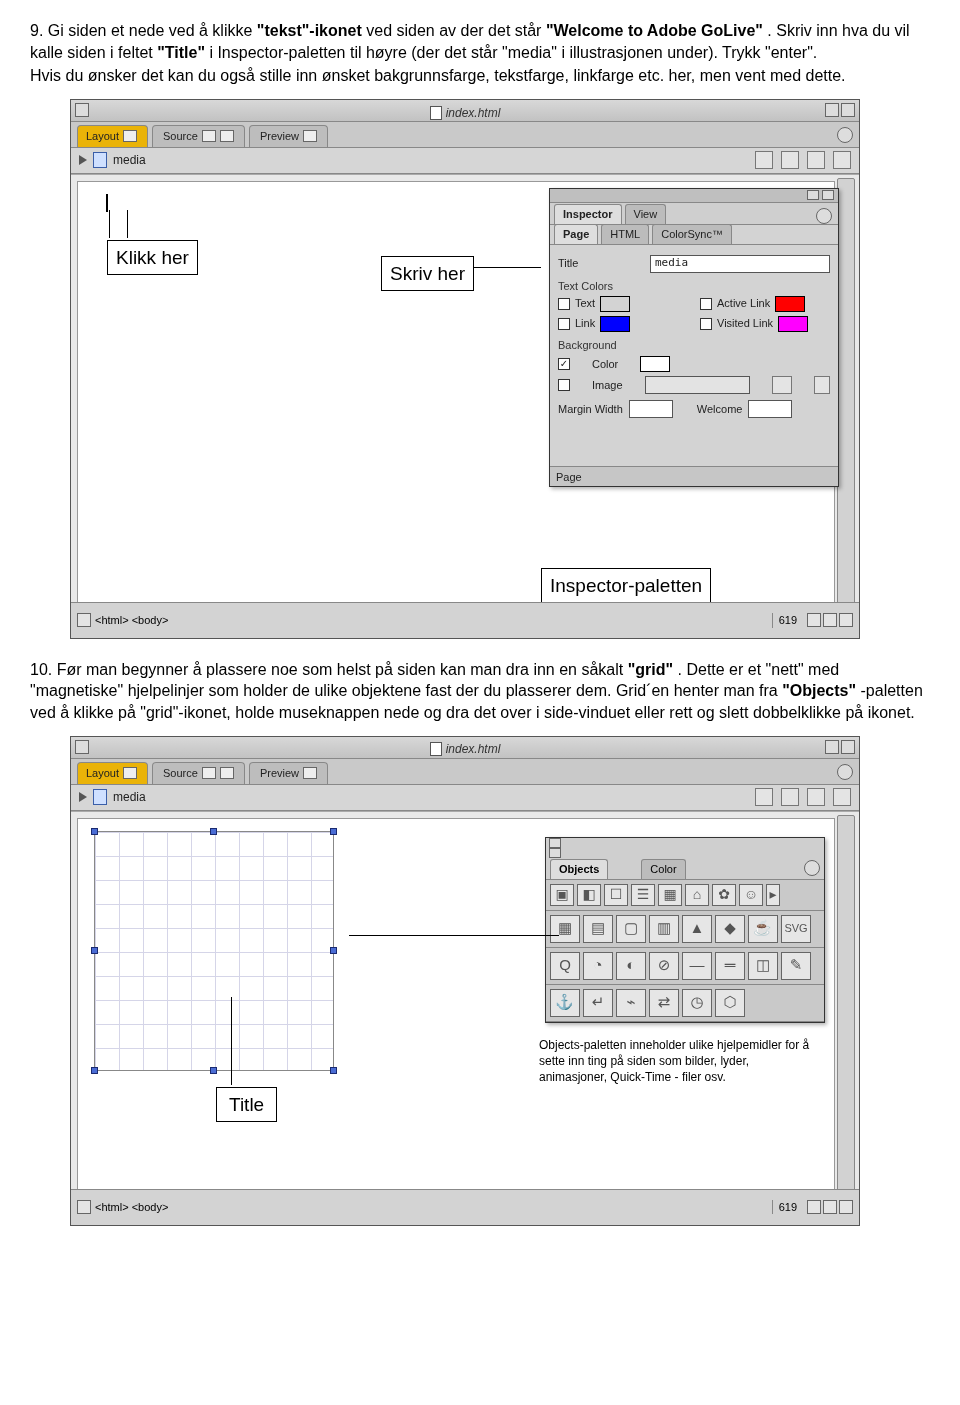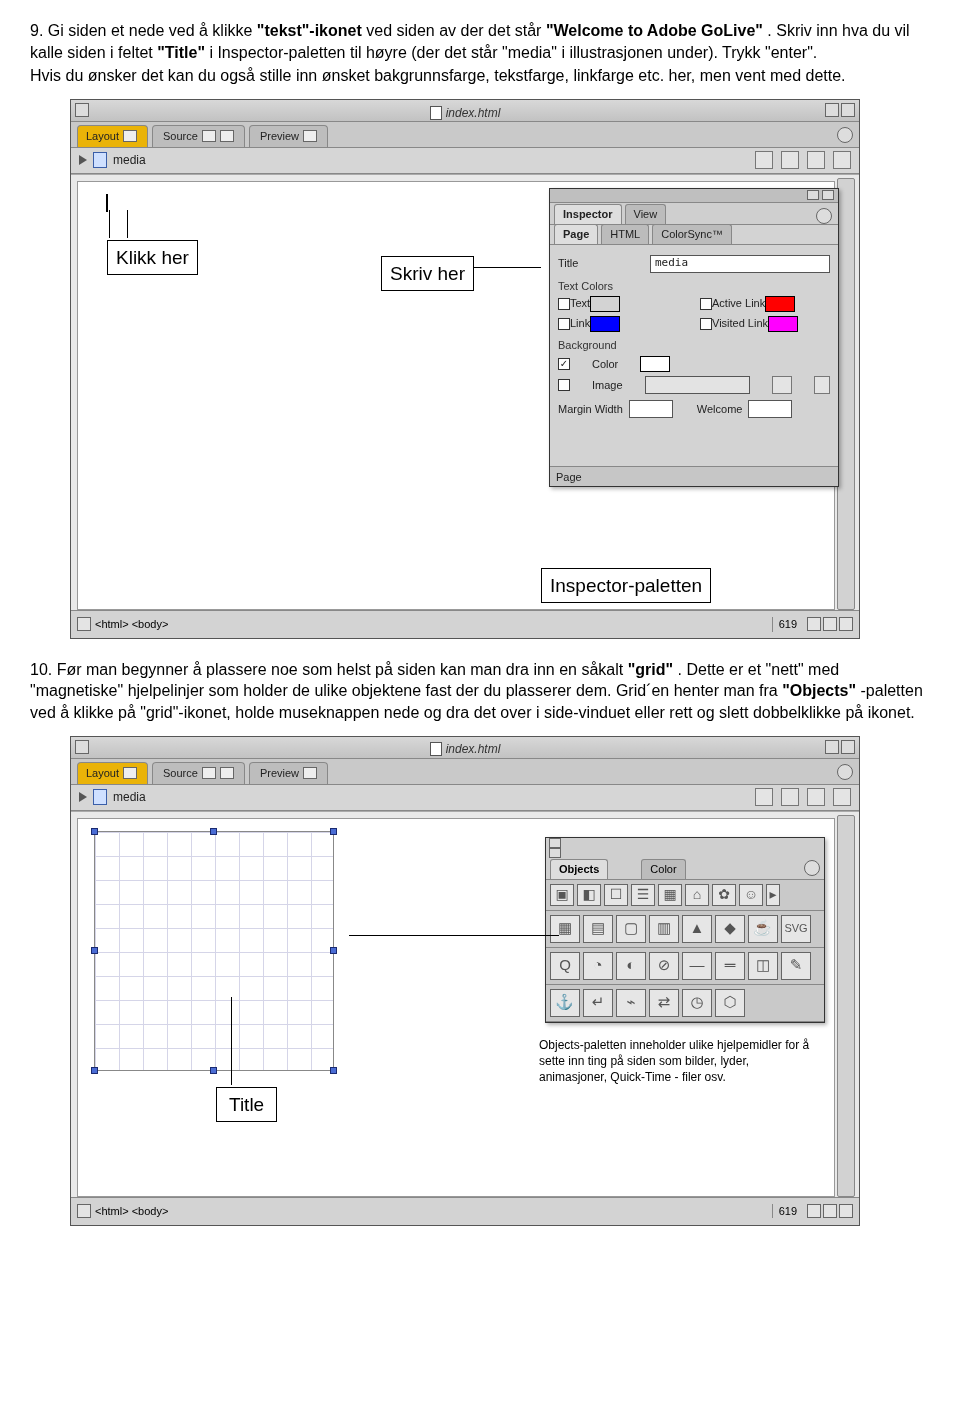--- a/index.html
+++ b/index.html
@@ -61,21 +61,21 @@
   .titlerow .pg-ic{width:14px;height:16px;border:1px solid #3a5ea8;background:#cfe0ff;margin-right:6px;}
   .titlerow .ricons{ margin-left:auto; display:flex; gap:8px;}
   .ric{ width:18px;height:18px;border:1px solid #777;background:#e4e4e4;}
   .canvas1 {
     position:absolute; left:0; right:0; top:74px; bottom:22px;
     background:#e9e9e9; border-top:1px solid #aaa;
   }
   .canvas-inner{ position:absolute; left:6px; top:6px; right:24px; bottom:6px; background:#fff; border:1px solid #999;}
   .cursor-mark{ position:absolute; left:28px; top:12px; width:2px; height:18px; background:#000;}
   .vscroll{ position:absolute; right:4px; top:78px; bottom:28px; width:18px; background:#d2d2d2; border:1px solid #888; border-radius:2px;}
-  .statusbar{ position:absolute; left:0; right:0; bottom:0; height:28px; background:#d3d3d3; border-top:1px solid #888; display:flex; align-items:center; font-size:11px; padding:0 6px;}
+  .statusbar{ position:absolute; left:0; right:0; bottom:0; height:36px; background:#d3d3d3; border-top:1px solid #888; display:flex; align-items:center; font-size:11px; padding:0 6px;}
   .statusbar .up-ic{width:14px;height:14px;border:1px solid #666;background:#e4e4e4;margin-right:4px;}
   .statusbar .num{ margin-left:auto; padding:0 6px; border-left:1px solid #888;}
   .statusbar .arrs{ display:flex; gap:2px; margin-left:4px;}
   .arr{ width:14px;height:14px;border:1px solid #666;background:#e4e4e4;}
 
   
   .inspector {
     position:absolute; right:20px; top:88px;
     width:290px; border:1px solid #333; background:#cfcfcf;
     font-size:11px; color:#222; box-shadow:2px 2px 4px rgba(0,0,0,.3);
@@ -88,21 +88,21 @@
   .ptab.light{font-weight:normal;}
   .subtabs{height:20px;display:flex;align-items:flex-end;gap:3px;padding:0 4px;background:#d3d3d3;border-bottom:1px solid #888;}
   .pbody{background:#d3d3d3;padding:6px 8px 8px;}
   .prow{display:flex;align-items:center;margin:4px 0;gap:22px;}
   .plabel{width:70px;}
   .pinput{flex:1;height:18px;border:1px solid #555;background:#fff;padding:0 4px;display:flex;align-items:center;font-family:monospace;font-size:11px;}
   .pgtitle{margin:6px 0 2px 0;color:#333;}
   .sw{width:30px;height:16px;border:1px solid #000;display:inline-block;}
   .chk{width:12px;height:12px;border:1px solid #333;background:#fff;display:inline-flex;align-items:center;justify-content:center;font-size:10px;line-height:1;}
   .twocol{display:flex;gap:12px;}
-  .twocol .col{flex:1;display:flex;align-items:center;}
+  .twocol .col{flex:1;display:flex;align-items:center;gap:5px;}
   .pfoot{height:20px;border-top:1px solid #888;display:flex;align-items:center;padding:0 6px;background:#c6c6c6;}
   .margrow{display:flex;align-items:center;gap:6px;margin-top:6px;}
   .num-in{width:44px;height:18px;border:1px solid #555;background:#fff;}
 
   
   .callout{position:absolute;background:#fff;border:1px solid #000;padding:4px 8px;font-size:19px;}
   .shot1 .co1{ left:36px; top:140px;}
   .shot1 .co2{ left:310px; top:156px;}
   .shot1 .line2{ position:absolute; left:402px; top:167px; width:68px; height:1px; background:#000;}
   .shot1 .line1a{ position:absolute; left:38px; top:110px; width:1px; height:28px; background:#000;}

